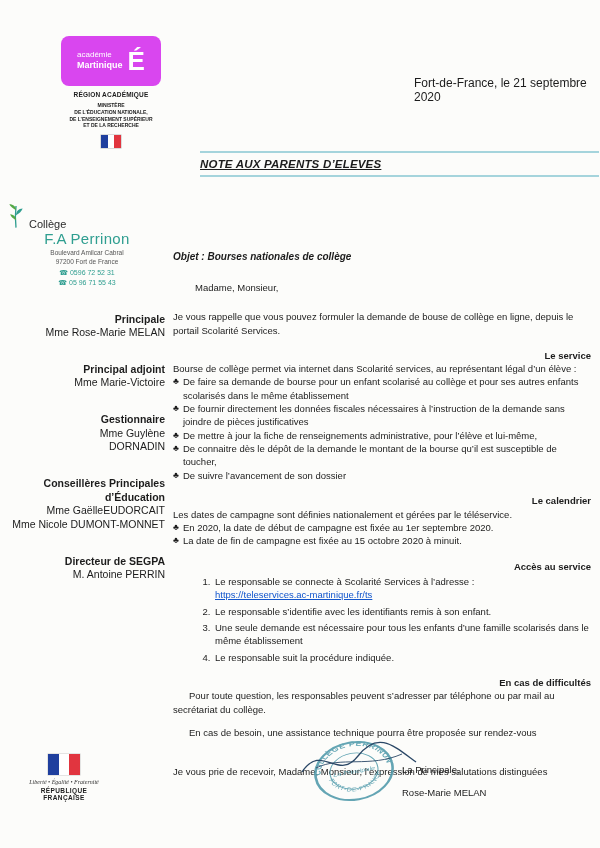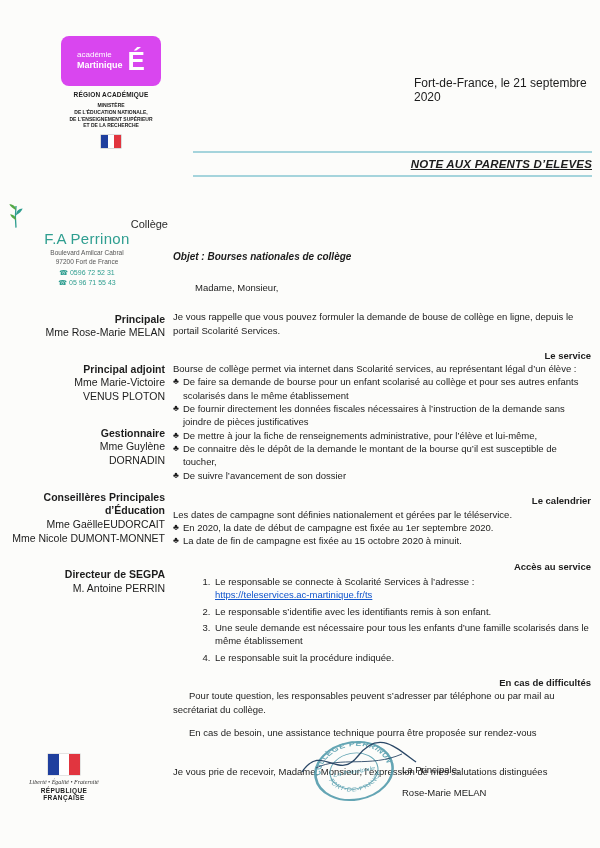--- a/index.html
+++ b/index.html
@@ -15,28 +15,28 @@
   .acad-badge-text .w2{font-size:9px;font-weight:bold;}
   .acad-badge-letter{font-size:26px;font-weight:bold;line-height:1;}
   .region{margin-top:5px;font-size:6.5px;font-weight:bold;letter-spacing:.2px;}
   .ministry{margin-top:4px;font-size:5px;font-weight:bold;line-height:1.35;color:#222;}
   .mini-flag{width:20px;height:13px;margin:6px auto 0;display:flex;box-shadow:0 0 0 .5px #bbb;}
   .flag i,.mini-flag i{flex:1;display:block;}
   .fb{background:#1f3f9e;} .fw{background:#ffffff;} .fr{background:#e1353f;}
   .dateline{position:absolute;left:402px;top:76px;font-size:12px;margin-left:12px;}
 
   
-  .title-band{position:absolute;left:193px;top:151px;width:399px;text-align:right;}
+  .title-band{position:absolute;left:200px;top:151px;width:399px;text-align:left;}
   .band-line{height:2px;background:var(--line-blue,#a5d4dc);}
   .band-title{margin:5px 0;font-size:11.5px;font-weight:bold;font-style:italic;text-decoration:underline;letter-spacing:.2px;}
 
   
   .left-col{position:absolute;left:6px;top:202px;width:162px;}
   .school-block{text-align:center;}
-  .school-top{display:flex;align-items:flex-end;justify-content:space-between;gap:3px;}
+  .school-top{display:flex;align-items:flex-end;justify-content:flex-start;gap:3px;}
   .school-logo{width:20px;height:28px;}
   .school-label{font-size:11px;color:#2b2b2b;}
   .school-name{font-size:15px;color:var(--teal,#2f9e90);letter-spacing:.3px;}
   .school-addr{margin-top:2px;font-size:6.5px;color:#555;line-height:1.35;}
   .school-phone{margin-top:1px;font-size:7px;color:var(--teal,#2f9e90);line-height:1.5;}
   .staff{margin-top:24px;text-align:right;padding-right:3px;}
   .staff-group{margin-bottom:23px;}
   .staff-role{font-size:10.5px;font-weight:bold;line-height:1.3;}
   .staff-name{font-size:10.5px;line-height:1.3;}
 
@@ -134,21 +134,20 @@
     </div>
 
     <div class="staff">
       <div class="staff-group">
         <div class="staff-role">Principale</div>
         <div class="staff-name">Mme Rose-Marie MELAN</div>
       </div>
       <div class="staff-group">
         <div class="staff-role">Principal adjoint</div>
         <div class="staff-name">Mme Marie-Victoire</div>
-        <div class="staff-name">VENUS PLOTON</div>
       </div>
       <div class="staff-group">
         <div class="staff-role">Gestionnaire</div>
         <div class="staff-name">Mme Guylène</div>
         <div class="staff-name">DORNADIN</div>
       </div>
       <div class="staff-group">
         <div class="staff-role">Conseillères Principales d’Éducation</div>
         <div class="staff-name">Mme GaëlleEUDORCAIT</div>
         <div class="staff-name">Mme Nicole DUMONT-MONNET</div>

